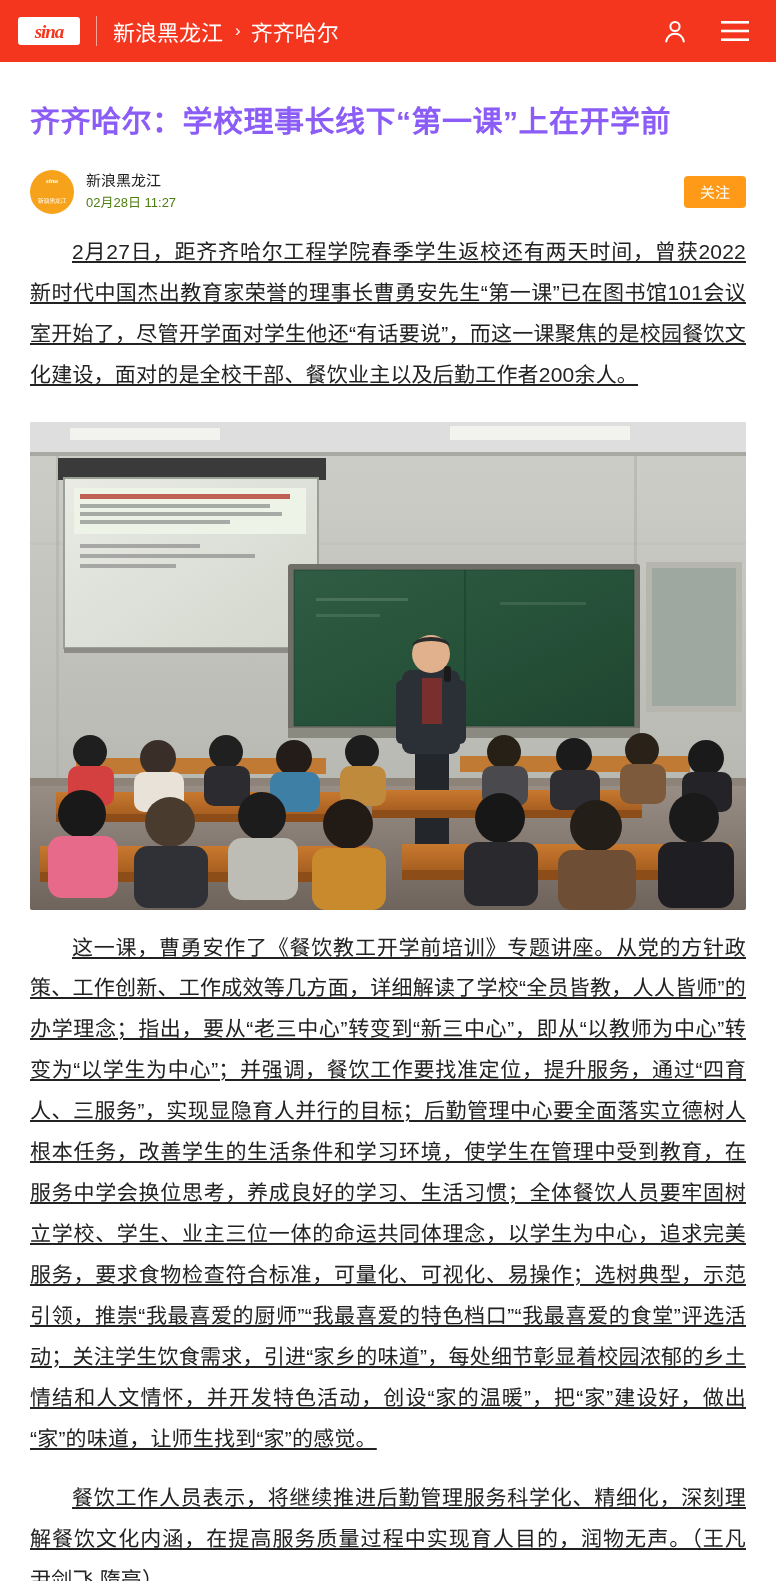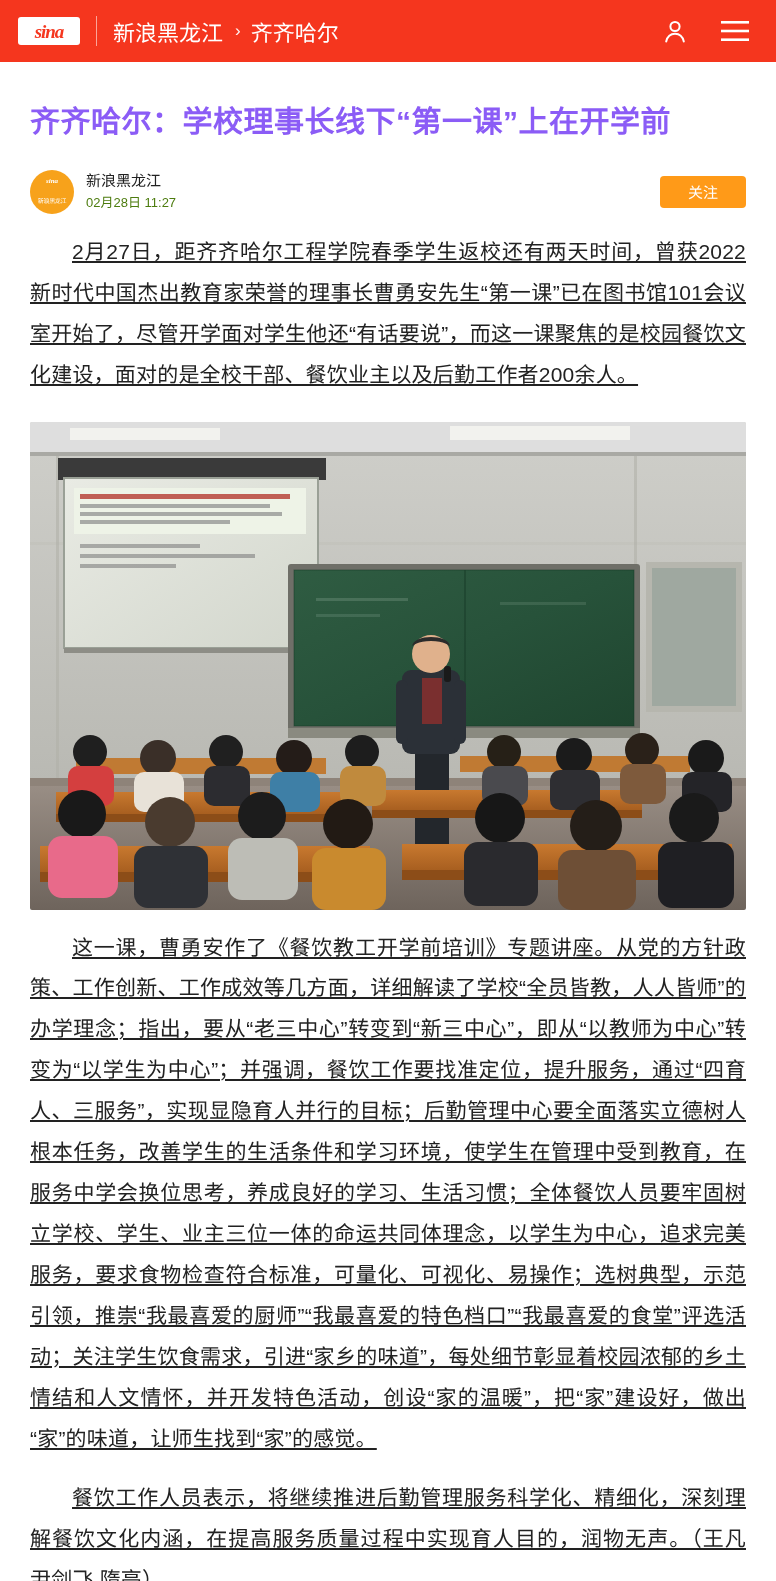--- a/index.html
+++ b/index.html
@@ -153,21 +153,21 @@
     color: #4d7c0f;
     line-height: 1.6;
     margin-top: 1px;
   }
   .follow-btn {
     background: #ff9a18;
     color: #ffffff;
     font-size: 15px;
     border: none;
     border-radius: 4px;
-    width: 86px;
+    width: 62px;
     height: 32px;
     cursor: pointer;
     font-family: "Liberation Sans", sans-serif;
   }
 
   p.para {
     font-size: 21px;
     line-height: 1.95;
     color: #222222;
     margin: 18px 0 0 0;

